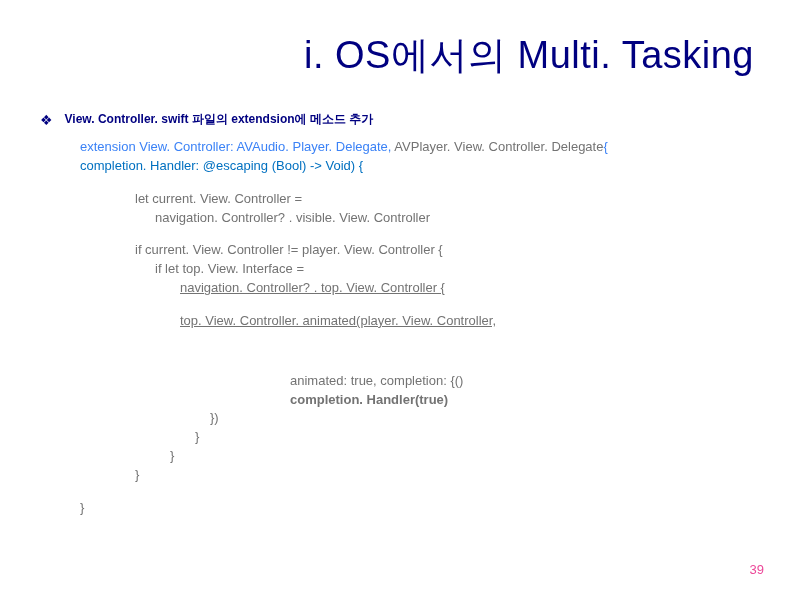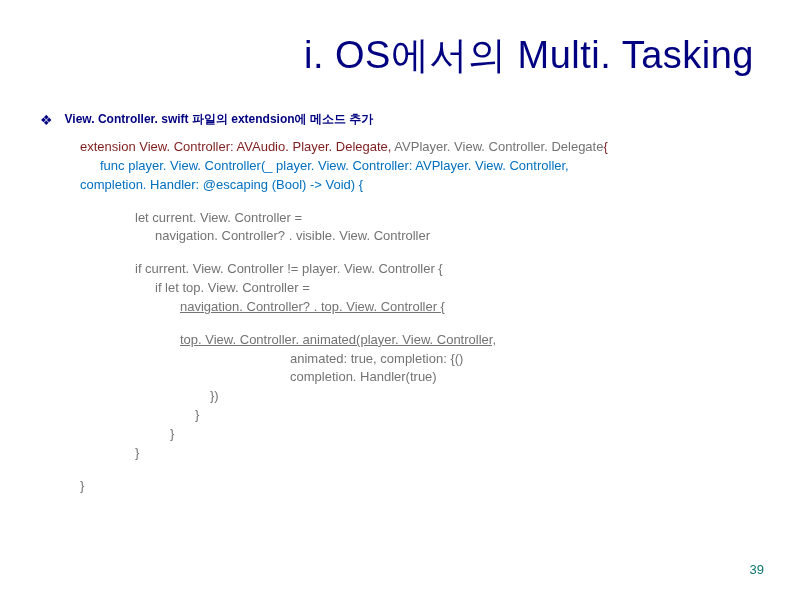--- a/index.html
+++ b/index.html
@@ -44,64 +44,63 @@
     }
     .code-block {
       font-size: 13px;
       line-height: 1.45;
       margin-left: 40px;
       font-family: Arial, sans-serif;
     }
     .code-line {
       white-space: pre;
     }
-    .purple { color: #7f1d1d; }
+    .purple { color: #3b82f6; }
     .black { color: #737373; }
     .green { color: #737373; }
     .blue { color: #0070c0; }
     .page-number {
       position: absolute;
       bottom: 18px;
       right: 30px;
       font-size: 13px;
-      color: #0f766e;
+      color: #ec4899;
     }
     .indent1 { padding-left: 20px; }
     .indent2 { padding-left: 55px; }
     .indent3 { padding-left: 75px; }
     .indent4 { padding-left: 100px; text-decoration: underline; }
     .indent5 { padding-left: 130px; }
-    .indent6 { padding-left: 210px; }
+    .indent6 { padding-left: 210px; font-weight: bold; }
     .indent7 { padding-left: 115px; }
     .indent8 { padding-left: 90px; }
     .indent-a { padding-left: 165px; }
-    .indent-b { padding-left: 210px; }
+    .indent-b { padding-left: 210px; margin-top: 41px; }
     .spacer { height: 14px; }
   </style>
 </head>
 <body>
 
 <div class="title">i. OS에서의 Multi. Tasking</div>
 
 <div class="content">
   <div class="bullet-row">
     <span class="bullet">❖</span>
     <span class="subtitle">View. Controller. swift 파일의 extendsion에 메소드 추가</span>
   </div>
 
   <div class="code-block">
     <div class="code-line"><span class="purple">extension View. Controller: AVAudio. Player. Delegate, </span><span class="green">AVPlayer. View. Controller. Delegate</span><span class="purple">{</span></div>
-    <div class="code-line indent1 blue">func player. View. Controller(_ player. View. Controller: AVPlayer. View. Controller,</div>
     <div class="code-line blue">completion. Handler: @escaping (Bool) -&gt; Void) {</div>
     <div class="spacer"></div>
     <div class="code-line indent2 black">let current. View. Controller =</div>
     <div class="code-line indent3 black">navigation. Controller? . visible. View. Controller</div>
     <div class="spacer"></div>
     <div class="code-line indent2 black">if current. View. Controller != player. View. Controller {</div>
-    <div class="code-line indent3 black">if let top. View. Controller =</div>
+    <div class="code-line indent3 black">if let top. View. Interface =</div>
     <div class="code-line indent4 black">navigation. Controller? . top. View. Controller {</div>
     <div class="spacer"></div>
     <div class="code-line indent4 black">top. View. Controller. animated(player. View. Controller,</div>
     <div class="code-line indent-b black">animated: true, completion: {()</div>
     <div class="code-line indent6 black">completion. Handler(true)</div>
     <div class="code-line indent5 black">})</div>
     <div class="code-line indent7 black">}</div>
     <div class="code-line indent8 black">}</div>
     <div class="code-line indent2 black">}</div>
     <div class="spacer"></div>

